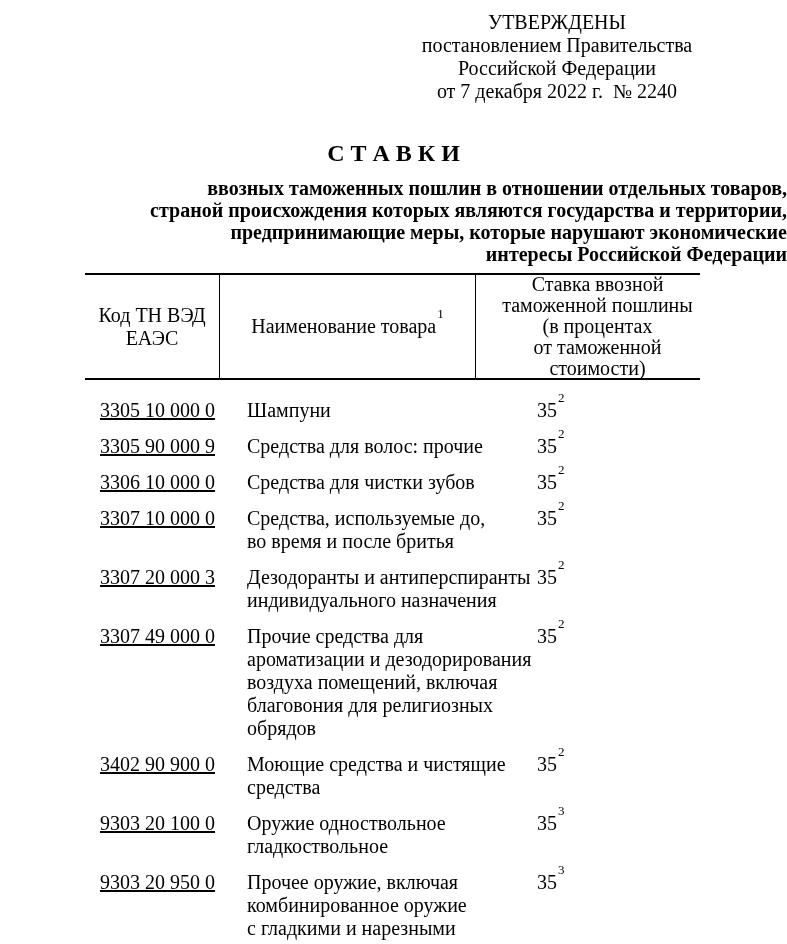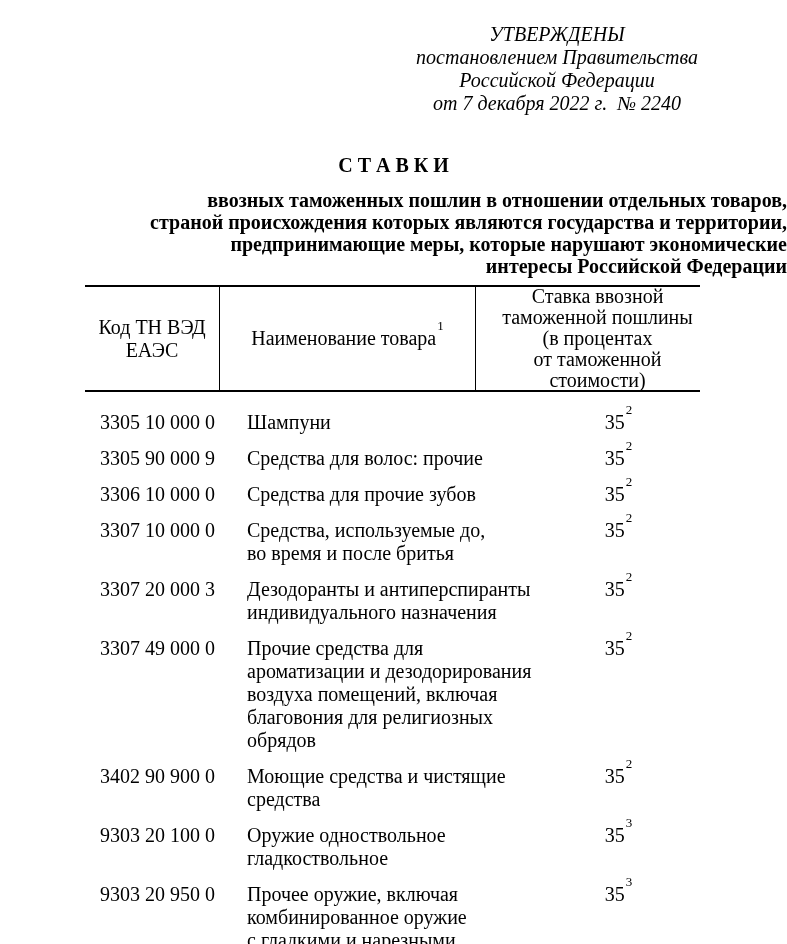--- a/index.html
+++ b/index.html
@@ -6,25 +6,25 @@
   html, body { background: #ffffff; }
   body {
     width: 787px; height: 944px;
     font-family: "Liberation Serif", "DejaVu Serif", serif;
     font-size: 20px; color: #000000; line-height: 23px;
     overflow: hidden;
   }
   .page { position: relative; width: 787px; height: 944px; background: #ffffff; overflow: hidden; }
 
   .approval {
-    width: 320px; margin: 0 70px 0 auto; padding-top: 23px;
-    text-align: center; white-space: pre-wrap; font-style: italic;
+    width: 320px; margin: 0 70px 0 auto; padding-top: 11px;
+    text-align: center; white-space: pre-wrap;
   }
 
-  .title { margin-top: 39px; text-align: center; font-weight: 700; font-size: 20px; }
+  .title { margin-top: 39px; text-align: center; font-weight: 700; font-size: 24px; }
 
   .subtitle {
     margin-top: 12px; text-align: right; font-weight: 700;
     white-space: pre-line; line-height: 22px;
   }
 
   .rates-table { margin: 8px 0 0 85px; width: 615px; }
 
   .thead {
     display: flex; height: 107px;
@@ -32,23 +32,23 @@
   }
   .th { display: flex; align-items: center; justify-content: center; }
   .th-code { width: 134px; }
   .th-name { width: 257px; border-left: 1.5px solid #000; border-right: 1.5px solid #000; }
   .th-rate { flex: 1; }
   .th-inner { white-space: pre-line; text-align: center; }
   .th-rate .th-inner { line-height: 21px; padding-left: 19px; }
 
   .tbody { padding-top: 19px; }
   .trow { display: flex; margin-bottom: 13px; }
-  .cell-code { width: 140px; padding-left: 15px; white-space: pre-line; }
+  .cell-code { width: 140px; padding-left: 15px; white-space: pre-line; text-decoration: underline; }
   .cell-name { width: 290px; white-space: pre-line; margin-left: 22px; }
-  .cell-rate { flex: 1; text-align: center; }
+  .cell-rate { flex: 1; }
 
   .sup { font-size: 13px; position: relative; top: -7px; margin-left: 1px; line-height: 0; }
 </style>
 </head>
 <body>
 
 <div class="page">
 
   <div class="approval">УТВЕРЖДЕНЫ
 постановлением Правительства
@@ -90,21 +90,21 @@
       </div>
 
       <div class="trow">
         <div class="cell-code">3305 90 000 9</div>
         <div class="cell-name">Средства для волос: прочие</div>
         <div class="cell-rate"><span>35</span><sup class="sup">2</sup></div>
       </div>
 
       <div class="trow">
         <div class="cell-code">3306 10 000 0</div>
-        <div class="cell-name">Средства для прочие зубов</div>
+        <div class="cell-name">Средства для чистки зубов</div>
         <div class="cell-rate"><span>35</span><sup class="sup">2</sup></div>
       </div>
 
       <div class="trow">
         <div class="cell-code">3307 10 000 0</div>
         <div class="cell-name">Средства, используемые до,
 во время и после бритья</div>
         <div class="cell-rate"><span>35</span><sup class="sup">2</sup></div>
       </div>
 

